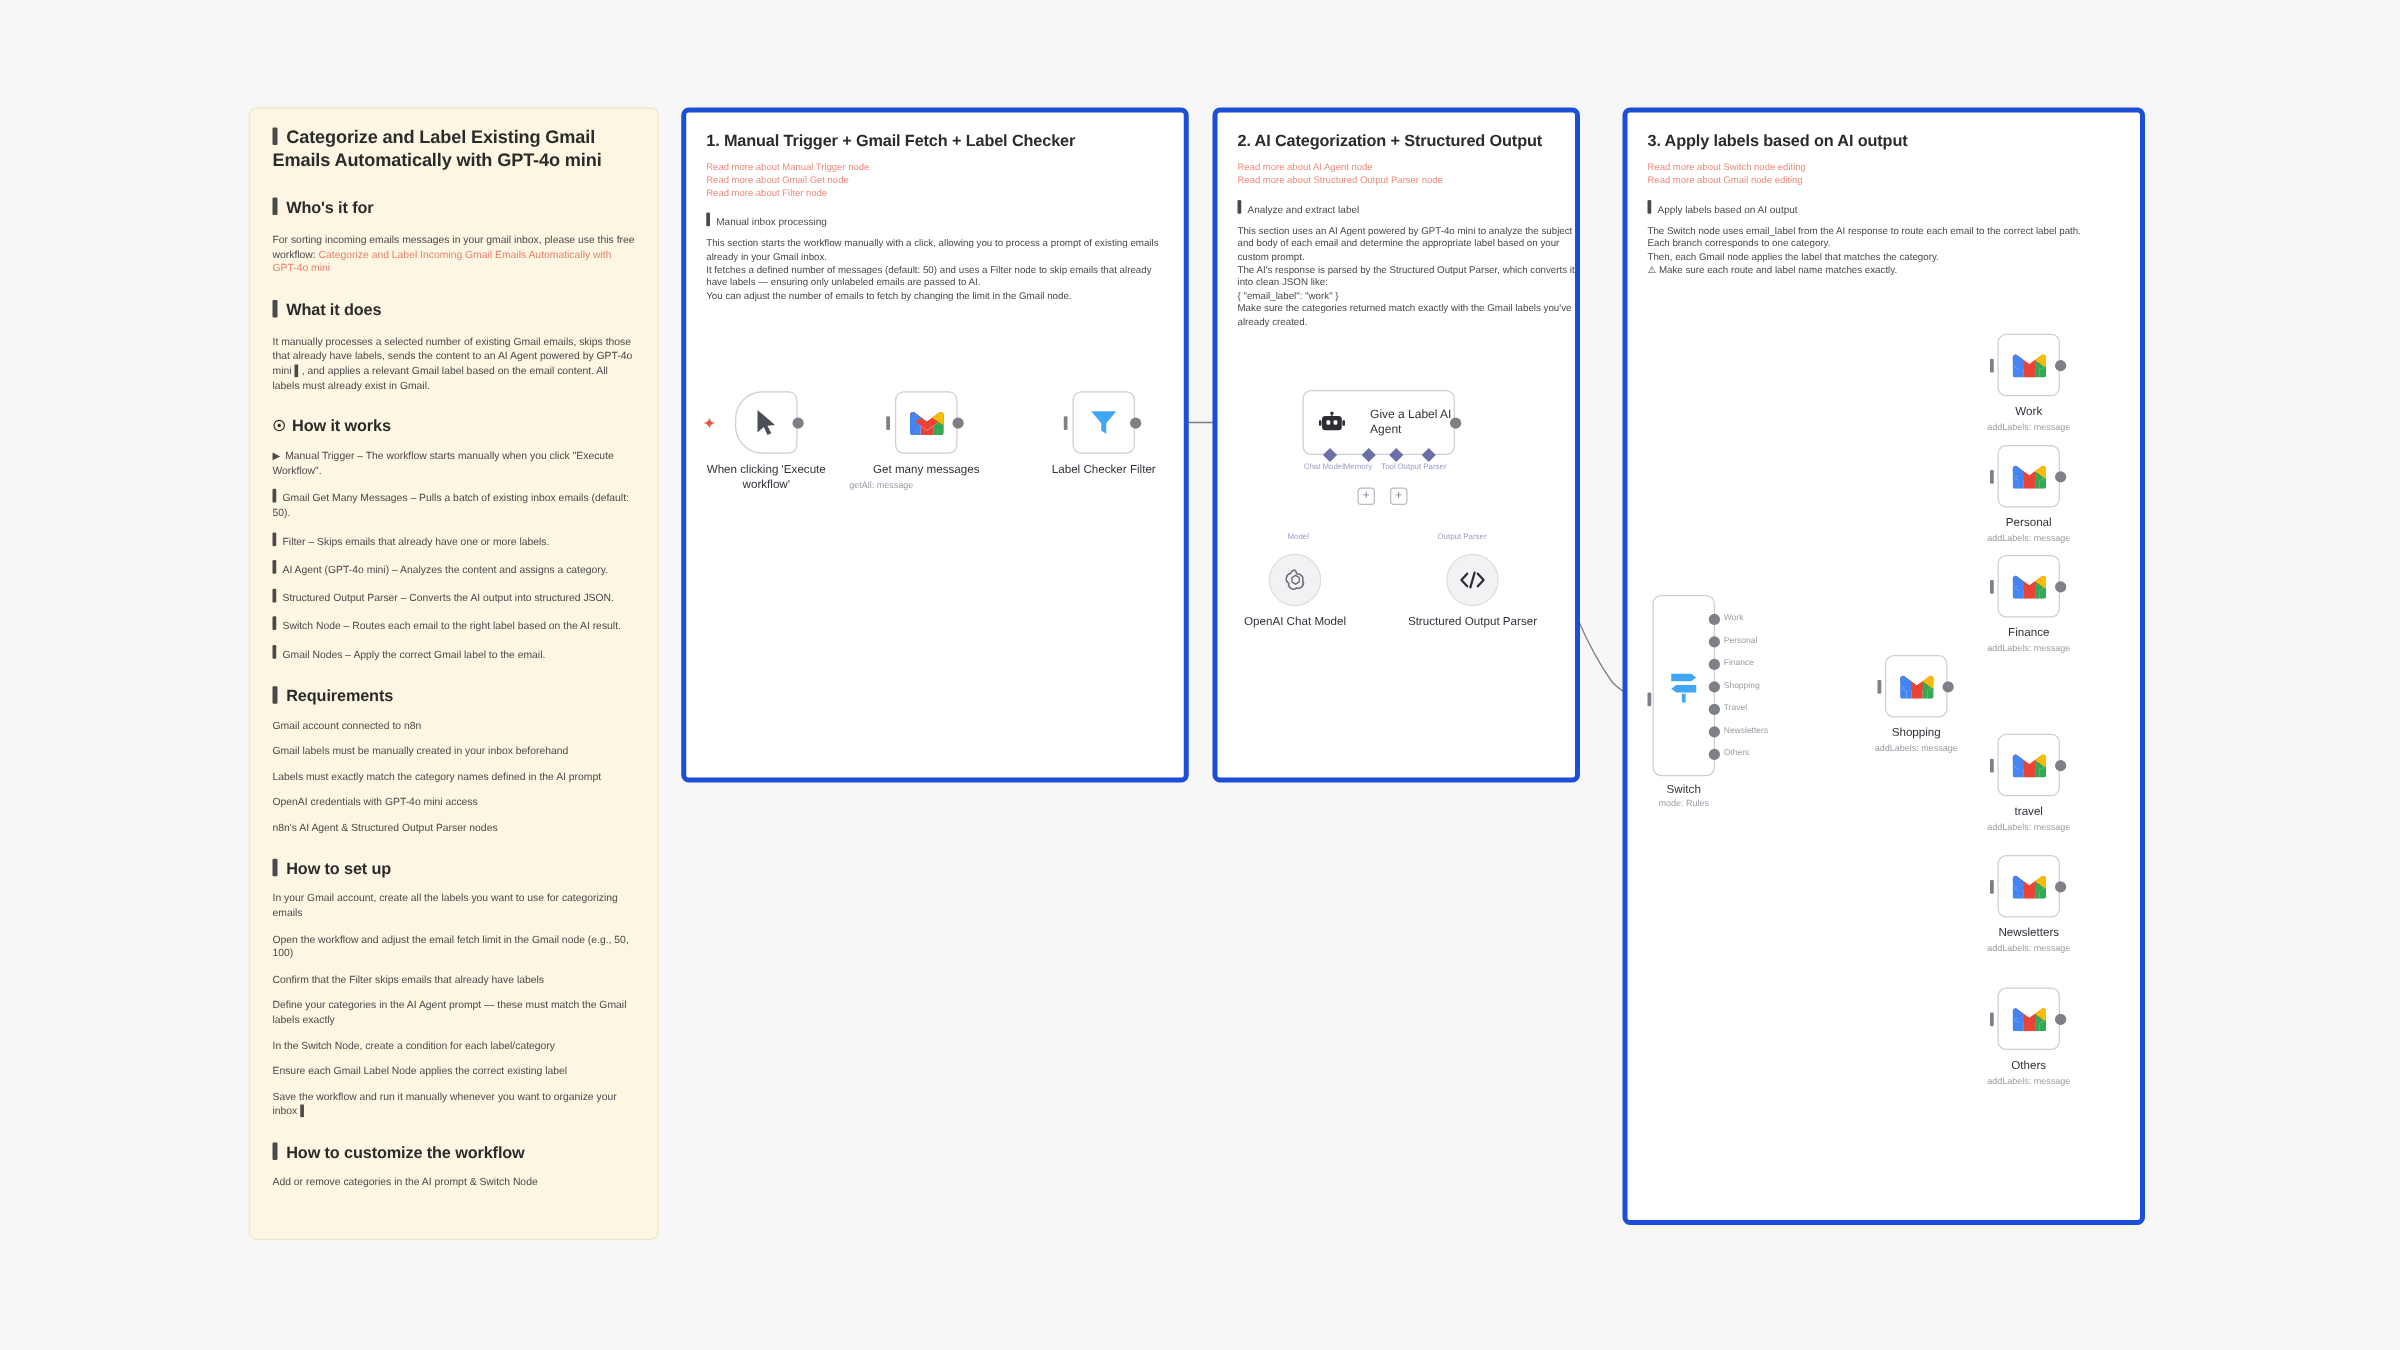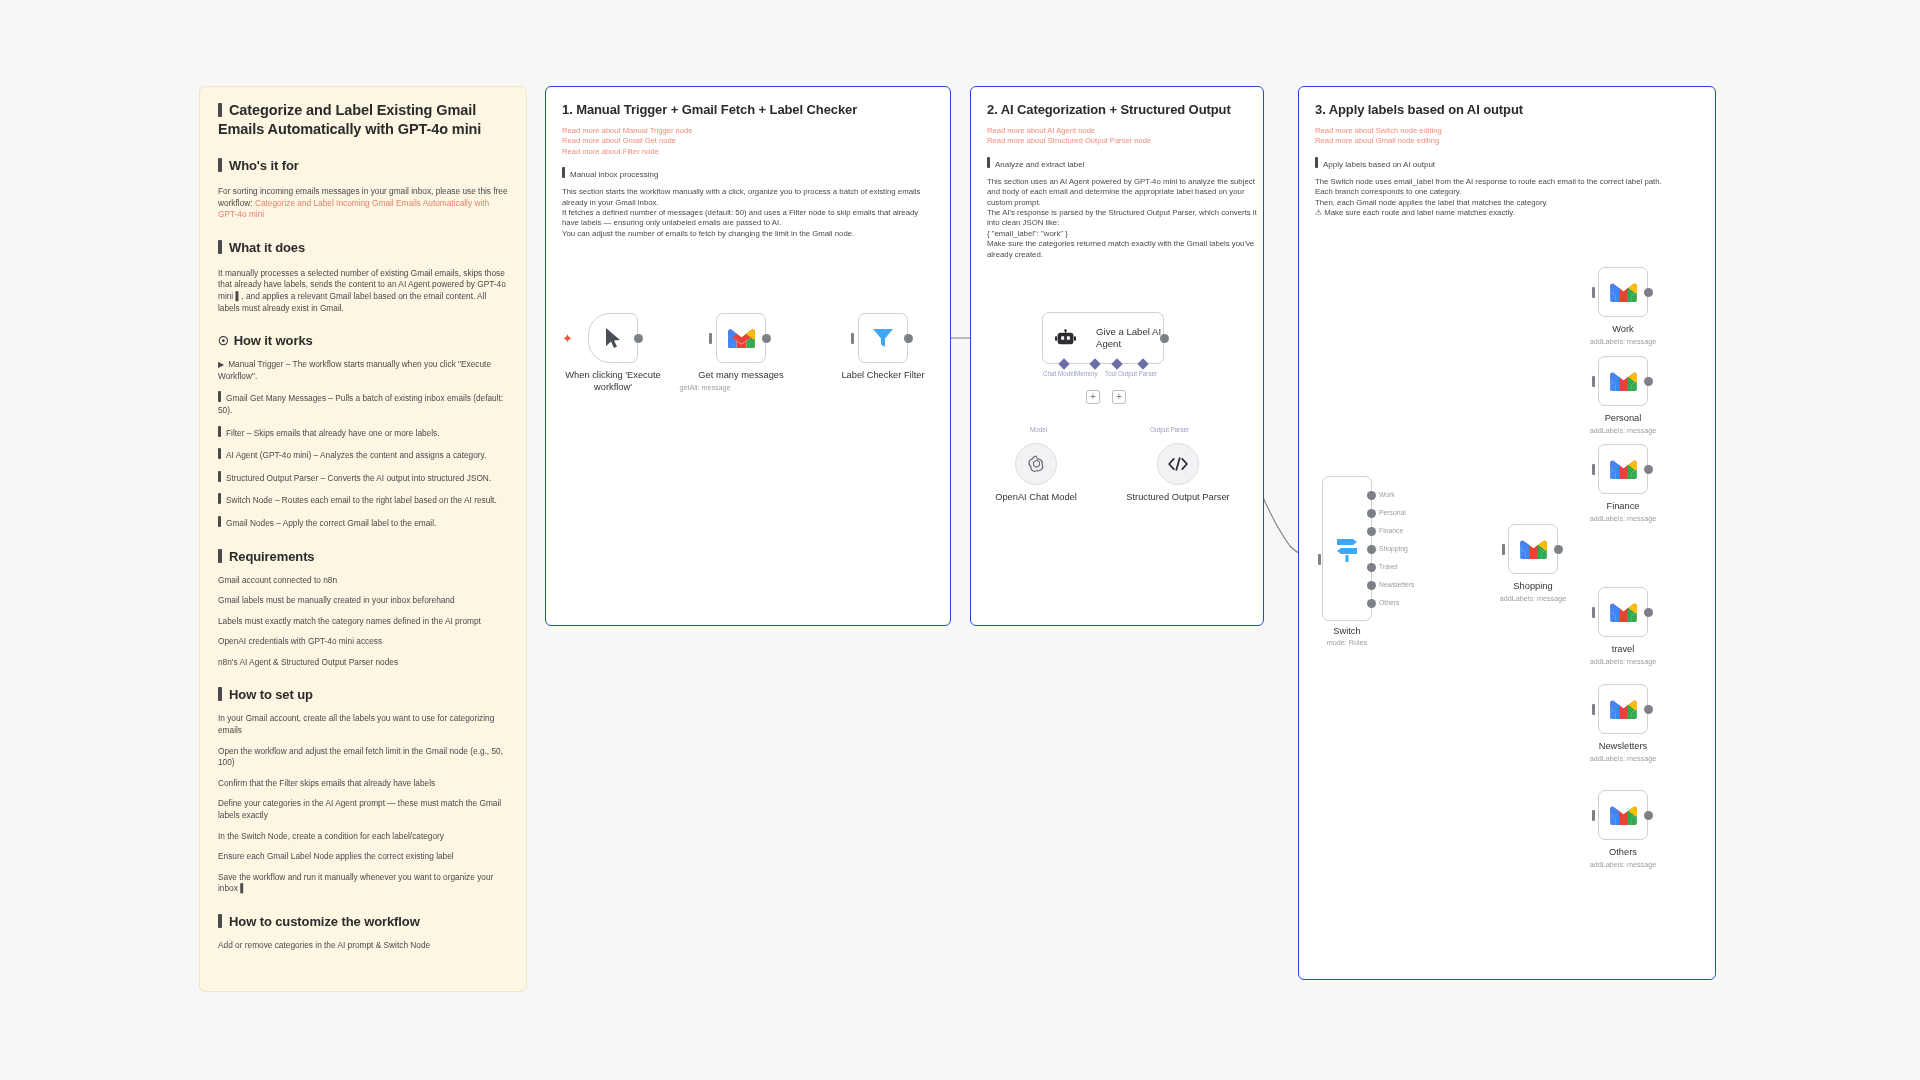--- a/index.html
+++ b/index.html
@@ -14,21 +14,21 @@
   
   .sticky {
     position: absolute;
     background: #fdf6e3;
     border: 1px solid #f0e6c8;
     border-radius: 6px;
   }
   .panel {
     position: absolute;
     background: #ffffff;
-    border: 1px solid #1d4ed8;
+    border: 4px solid #1d4ed8;
     border-radius: 6px;
   }
 
   
   #guide-note { left: 199px; top: 86px; width: 328px; height: 906px; padding: 14px 16px 18px 18px; overflow: hidden; }
   #guide-note h1 { font-size: 14.5px; line-height: 19px; color: #2b2b2b; font-weight: bold; letter-spacing: -0.1px; }
   #guide-note h2 { font-size: 13px; line-height: 18px; color: #2b2b2b; font-weight: bold; margin-top: 18px; letter-spacing: -0.1px;}
   #guide-note p { font-size: 8.3px; line-height: 11.6px; color: #4a4a4a; margin-top: 11px; }
   #guide-note p.tight { margin-top: 9px; }
   #guide-note a { color: #e8836e; text-decoration: none; }
@@ -183,21 +183,21 @@
   <div class="panel" id="sec1">
     <div class="sec-head">
       <h3>1. Manual Trigger + Gmail Fetch + Label Checker</h3>
       <div class="readmore">
         <div>Read more about Manual Trigger node</div>
         <div>Read more about Gmail Get node</div>
         <div>Read more about Filter node</div>
       </div>
       <div class="subhead"><span class="bar-glyph"></span><span>Manual inbox processing</span></div>
       <div class="bodytext">
-        <div>This section starts the workflow manually with a click, organize you to process a batch of existing emails</div>
+        <div>This section starts the workflow manually with a click, allowing you to process a prompt of existing emails</div>
         <div>already in your Gmail inbox.</div>
         <div>It fetches a defined number of messages (default: 50) and uses a Filter node to skip emails that already</div>
         <div>have labels — ensuring only unlabeled emails are passed to AI.</div>
         <div>You can adjust the number of emails to fetch by changing the limit in the Gmail node.</div>
       </div>
     </div>
   </div>
 
   <div class="panel" id="sec2">
     <div class="sec-head">

